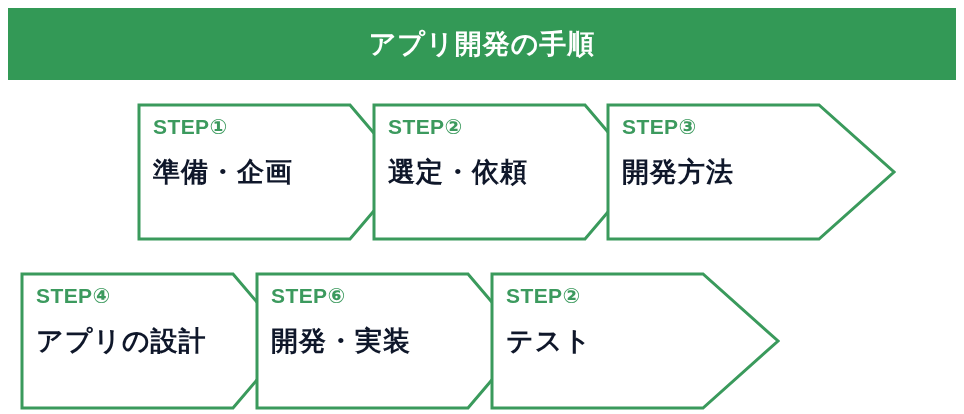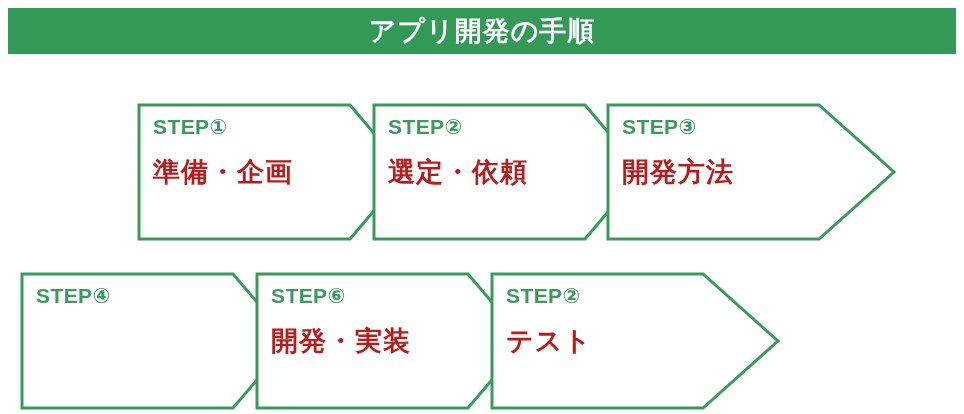--- a/index.html
+++ b/index.html
@@ -14,21 +14,21 @@
     overflow: hidden;
     font-family: "Liberation Sans", "DejaVu Sans", sans-serif;
   }
 
   
   #header-banner {
     position: absolute;
     left: 8px;
     top: 8px;
     width: 948px;
-    height: 46px;
+    height: 72px;
     background: #339956;
     display: flex;
     align-items: center;
     justify-content: center;
   }
   #header-title {
     color: #ffffff;
     font-size: 27px;
     font-weight: bold;
     letter-spacing: 1px;
@@ -81,21 +81,21 @@
     font-size: 21px;
     font-weight: bold;
     letter-spacing: 0.4px;
     white-space: nowrap;
     line-height: 1;
   }
   .step-title {
     position: absolute;
     left: 0;
     top: 56px;
-    color: #b91c1c;
+    color: #0f172a;
     font-size: 27px;
     font-weight: bold;
     letter-spacing: 1px;
     white-space: nowrap;
     line-height: 1;
   }
 
   
   #step-1 { left: 137px; }
   #step-2 { left: 372px; }
@@ -150,20 +150,21 @@
 </div>
 
 <div id="flow-row-2" class="flow-row">
 
   <div id="step-4" class="step-shape">
     <svg viewBox="0 0 272 138" preserveAspectRatio="none">
       <polygon class="step-outline" points="2,2 213,2 270,69 213,136 2,136"></polygon>
     </svg>
     <div class="step-text-wrap">
       <div class="step-label">STEP④</div>
+      <div class="step-title">アプリの設計</div>
     </div>
   </div>
 
   <div id="step-5" class="step-shape">
     <svg viewBox="0 0 272 138" preserveAspectRatio="none">
       <polygon class="step-outline" points="2,2 213,2 270,69 213,136 2,136"></polygon>
     </svg>
     <div class="step-text-wrap">
       <div class="step-label">STEP⑥</div>
       <div class="step-title">開発・実装</div>

